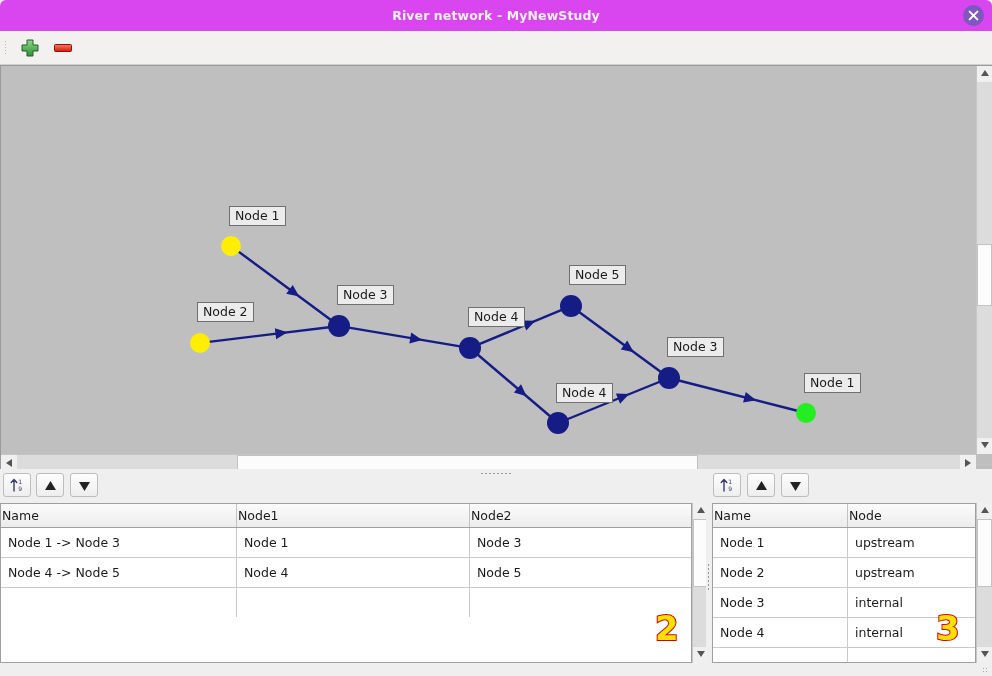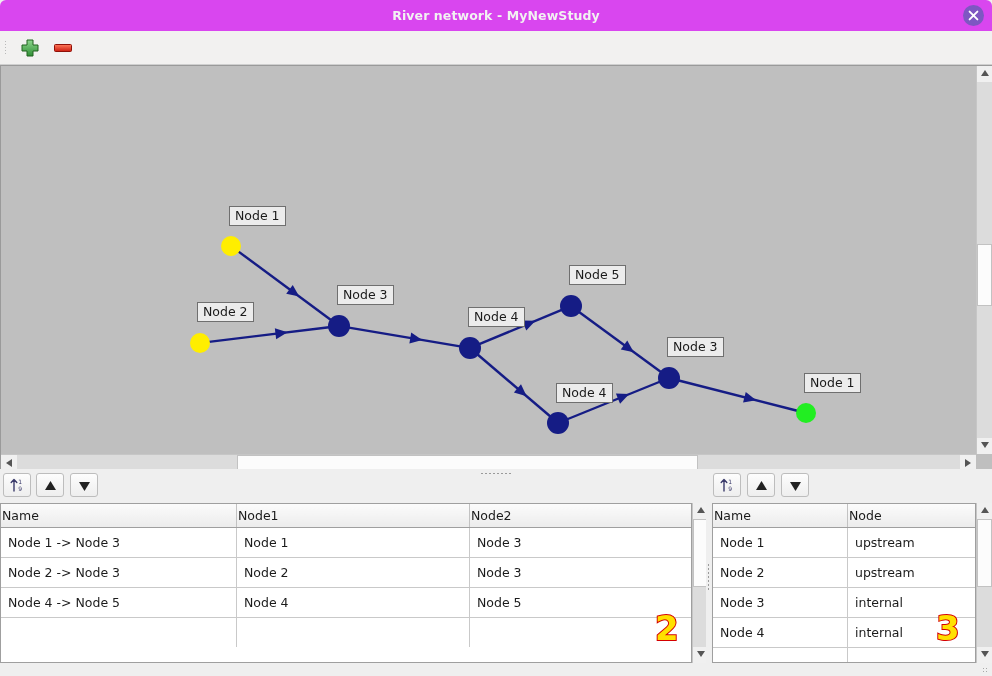--- a/index.html
+++ b/index.html
@@ -411,25 +411,20 @@
             <th style="width: 227px; border-right: none;">Node2</th>
           </tr>
         </thead>
       <tbody id="reach-body">
           <tr>
             <td style="width: 233px;">Node 1 -&gt; Node 3</td>
             <td style="width: 230px;">Node 1</td>
             <td style="width: 227px; border-right: none;">Node 3</td>
           </tr>
           <tr>
-            <td style="width: 233px;">Node 2 -&gt; Node 3</td>
-            <td style="width: 230px;">Node 2</td>
-            <td style="width: 227px; border-right: none;">Node 3</td>
-          </tr>
-          <tr>
             <td style="width: 233px;">Node 4 -&gt; Node 5</td>
             <td style="width: 230px;">Node 4</td>
             <td style="width: 227px; border-right: none;">Node 5</td>
           </tr>
           <tr>
             <td style="width: 233px;"></td>
             <td style="width: 230px;"></td>
             <td style="width: 227px; border-right: none;"></td>
           </tr>
         </tbody>

